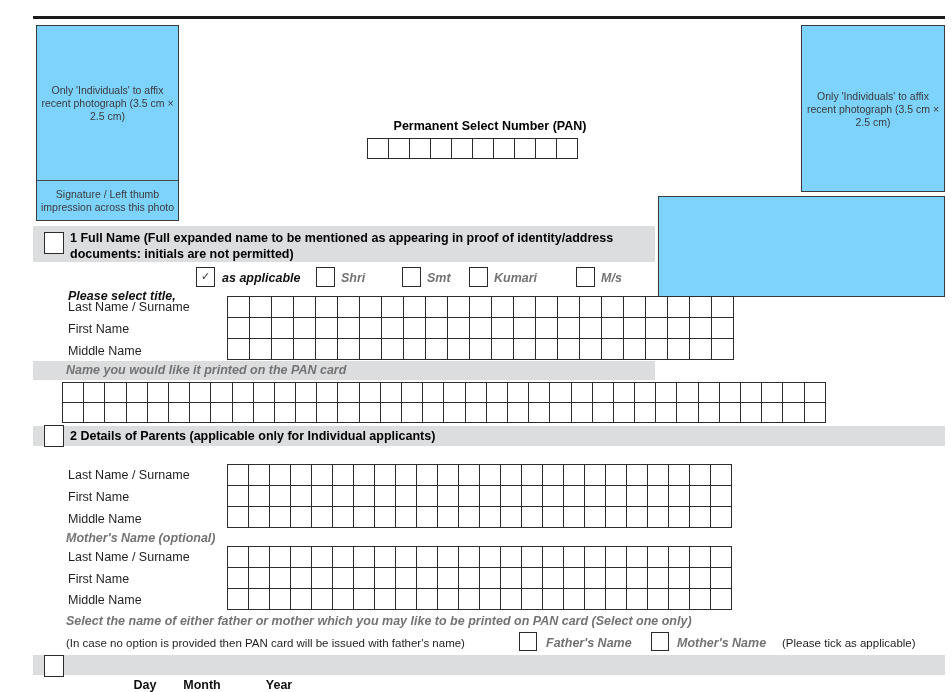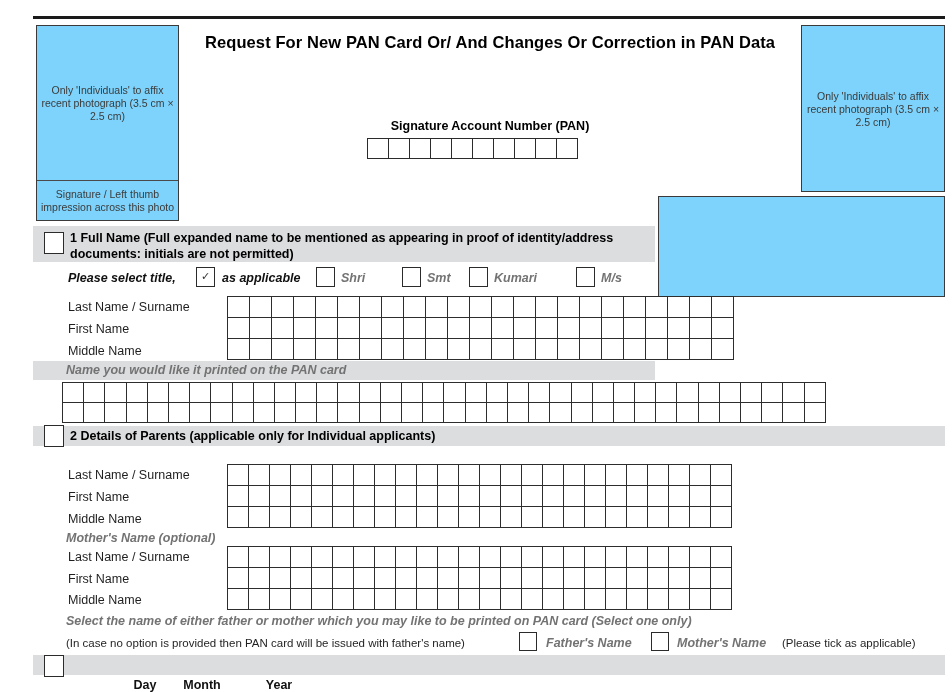--- a/index.html
+++ b/index.html
@@ -227,41 +227,40 @@
   </div>
 
   <div class="photo-box" id="photo-right">
     <div class="photo-inner">Only 'Individuals' to affix recent photograph (3.5 cm × 2.5 cm)</div>
   </div>
 
   <div class="photo-box" id="sign-right">
     <div class="photo-inner"></div>
   </div>
 
-  <div class="form-title">Request For New PAN Card Or/ And Changes Or Correction in PAN Data</div>
-
-  <div class="pan-label">Signature Account Number (PAN)</div>
+
+  <div class="pan-label">Permanent Select Number (PAN)</div>
   <div class="pan-grid" id="pan-grid">
       <div class="cell"></div>
       <div class="cell"></div>
       <div class="cell"></div>
       <div class="cell"></div>
       <div class="cell"></div>
       <div class="cell"></div>
       <div class="cell"></div>
       <div class="cell"></div>
       <div class="cell"></div>
       <div class="cell"></div>
     </div>
 
   <div class="sec-bar" style="left:33px; top:226px; width:622px; height:36px;"></div>
   <div class="sec-cb" style="left:44px; top:232px;"></div>
   <div class="sec-title" style="left:70px; top:230px; width:578px;">1 Full Name (Full expanded name to be mentioned as appearing in proof of identity/address documents: initials are not permitted)</div>
 
-  <div class="lbl-i" style="left:68px; top:271px;">Please select title,</div>
+  <div class="lbl-i" style="left:68px; top:289px;">Please select title,</div>
   <div class="cbx tick" style="left:196px; top:267px; width:19px; height:20px;"></div>
   <div class="lbl-i" style="left:222px; top:271px;">as applicable</div>
 
   <div class="cbx" style="left:316px; top:267px; width:19px; height:20px;"></div>
   <div class="lbl-b" style="left:341px; top:271px;">Shri</div>
 
   <div class="cbx" style="left:402px; top:267px; width:19px; height:20px;"></div>
   <div class="lbl-b" style="left:427px; top:271px;">Smt</div>
 
   <div class="cbx" style="left:469px; top:267px; width:19px; height:20px;"></div>

